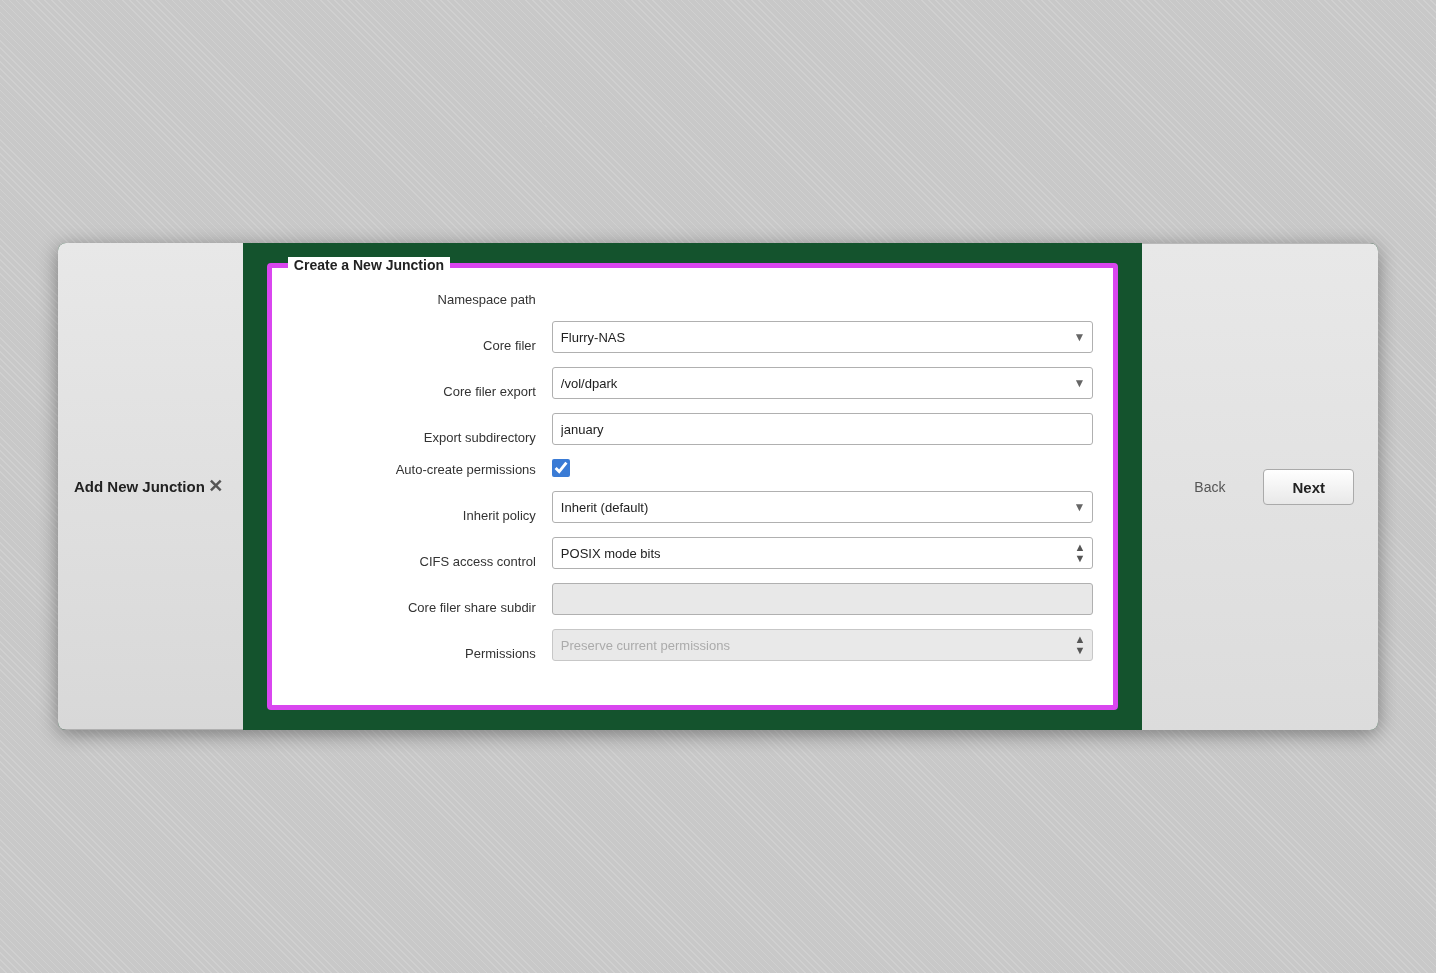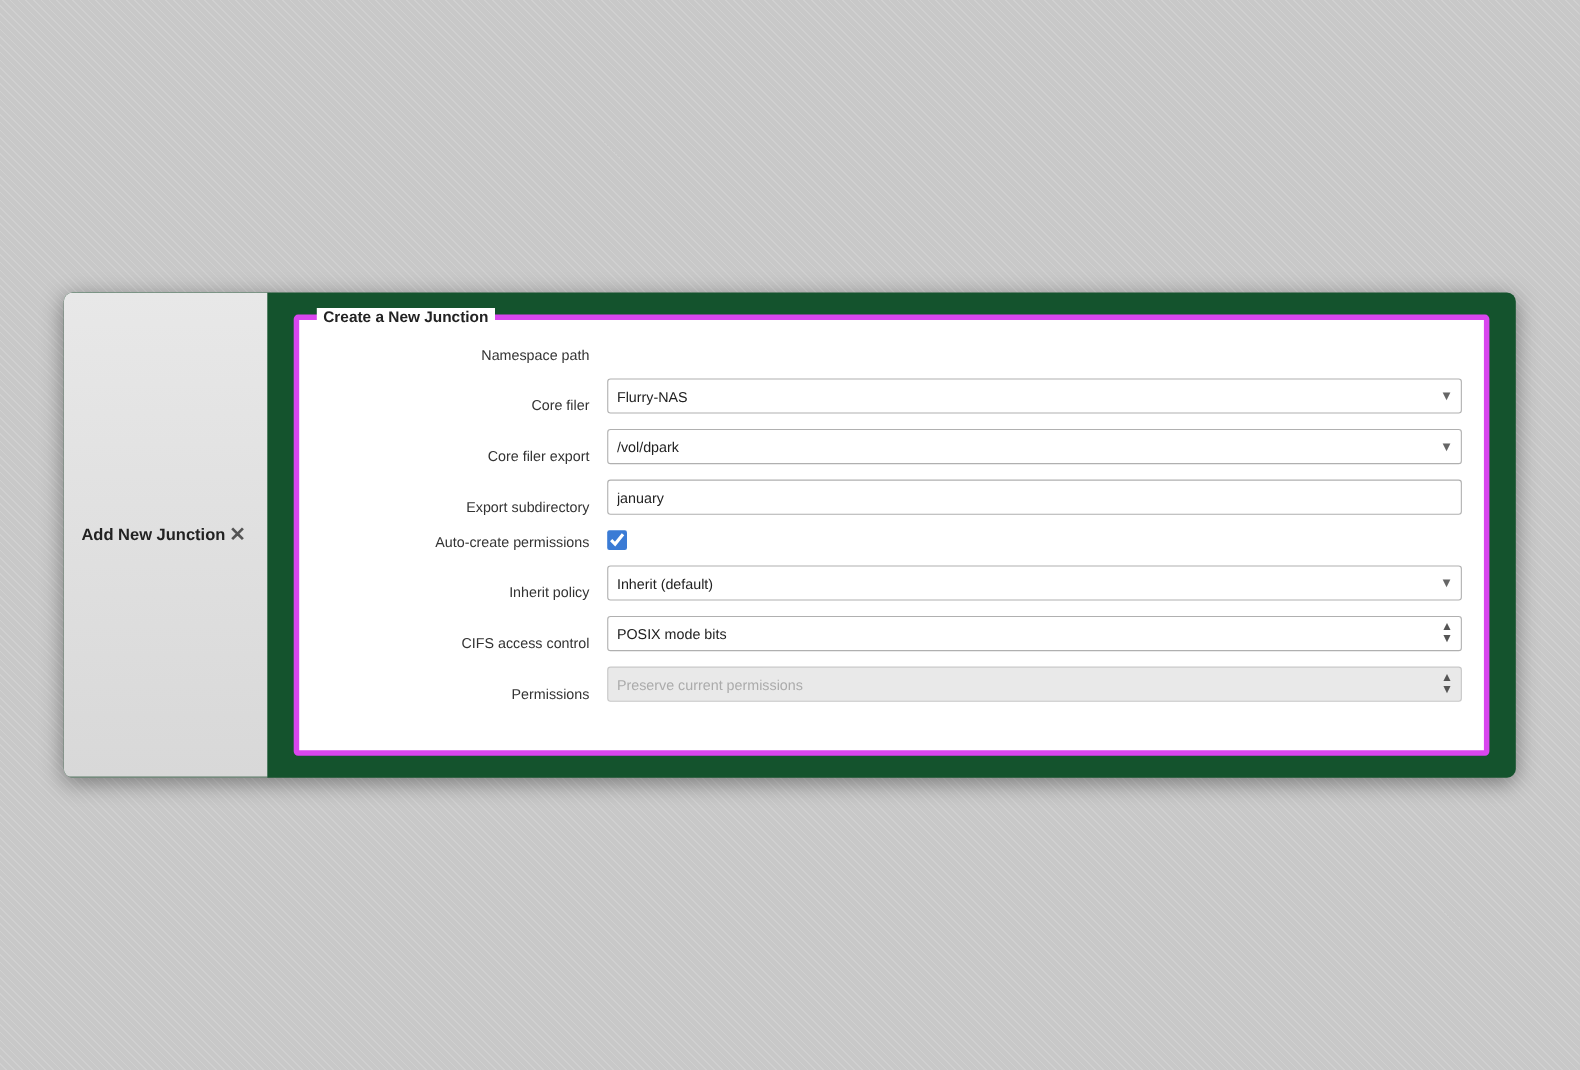--- a/index.html
+++ b/index.html
@@ -290,30 +290,40 @@
             <option>POSIX mode bits</option>
           </select>
           <span class="select-arrow-updown">
             <span>▲</span>
             <span>▼</span>
           </span>
         </div>
       </div>
 
 
+      <div class="form-row">
+        <label class="form-label">Core filer share subdir</label>
+        <div class="form-control">
+          <input type="text" class="text-input disabled" disabled="" style="">
+        </div>
+      </div>
 
       <div class="form-row">
         <label class="form-label">Permissions</label>
         <div class="form-control select-wrapper">
           <select class="select-input disabled" disabled="">
             <option>Preserve current permissions</option>
           </select>
           <span class="select-arrow-updown">
             <span>▲</span>
             <span>▼</span>
           </span>
         </div>
       </div>
 
     </div>
   </div>
 
+  <div class="dialog-footer">
+    <button class="btn btn-back">Back</button>
+    <button class="btn btn-next">Next</button>
+  </div>
 </div>
 
 </body></html>

